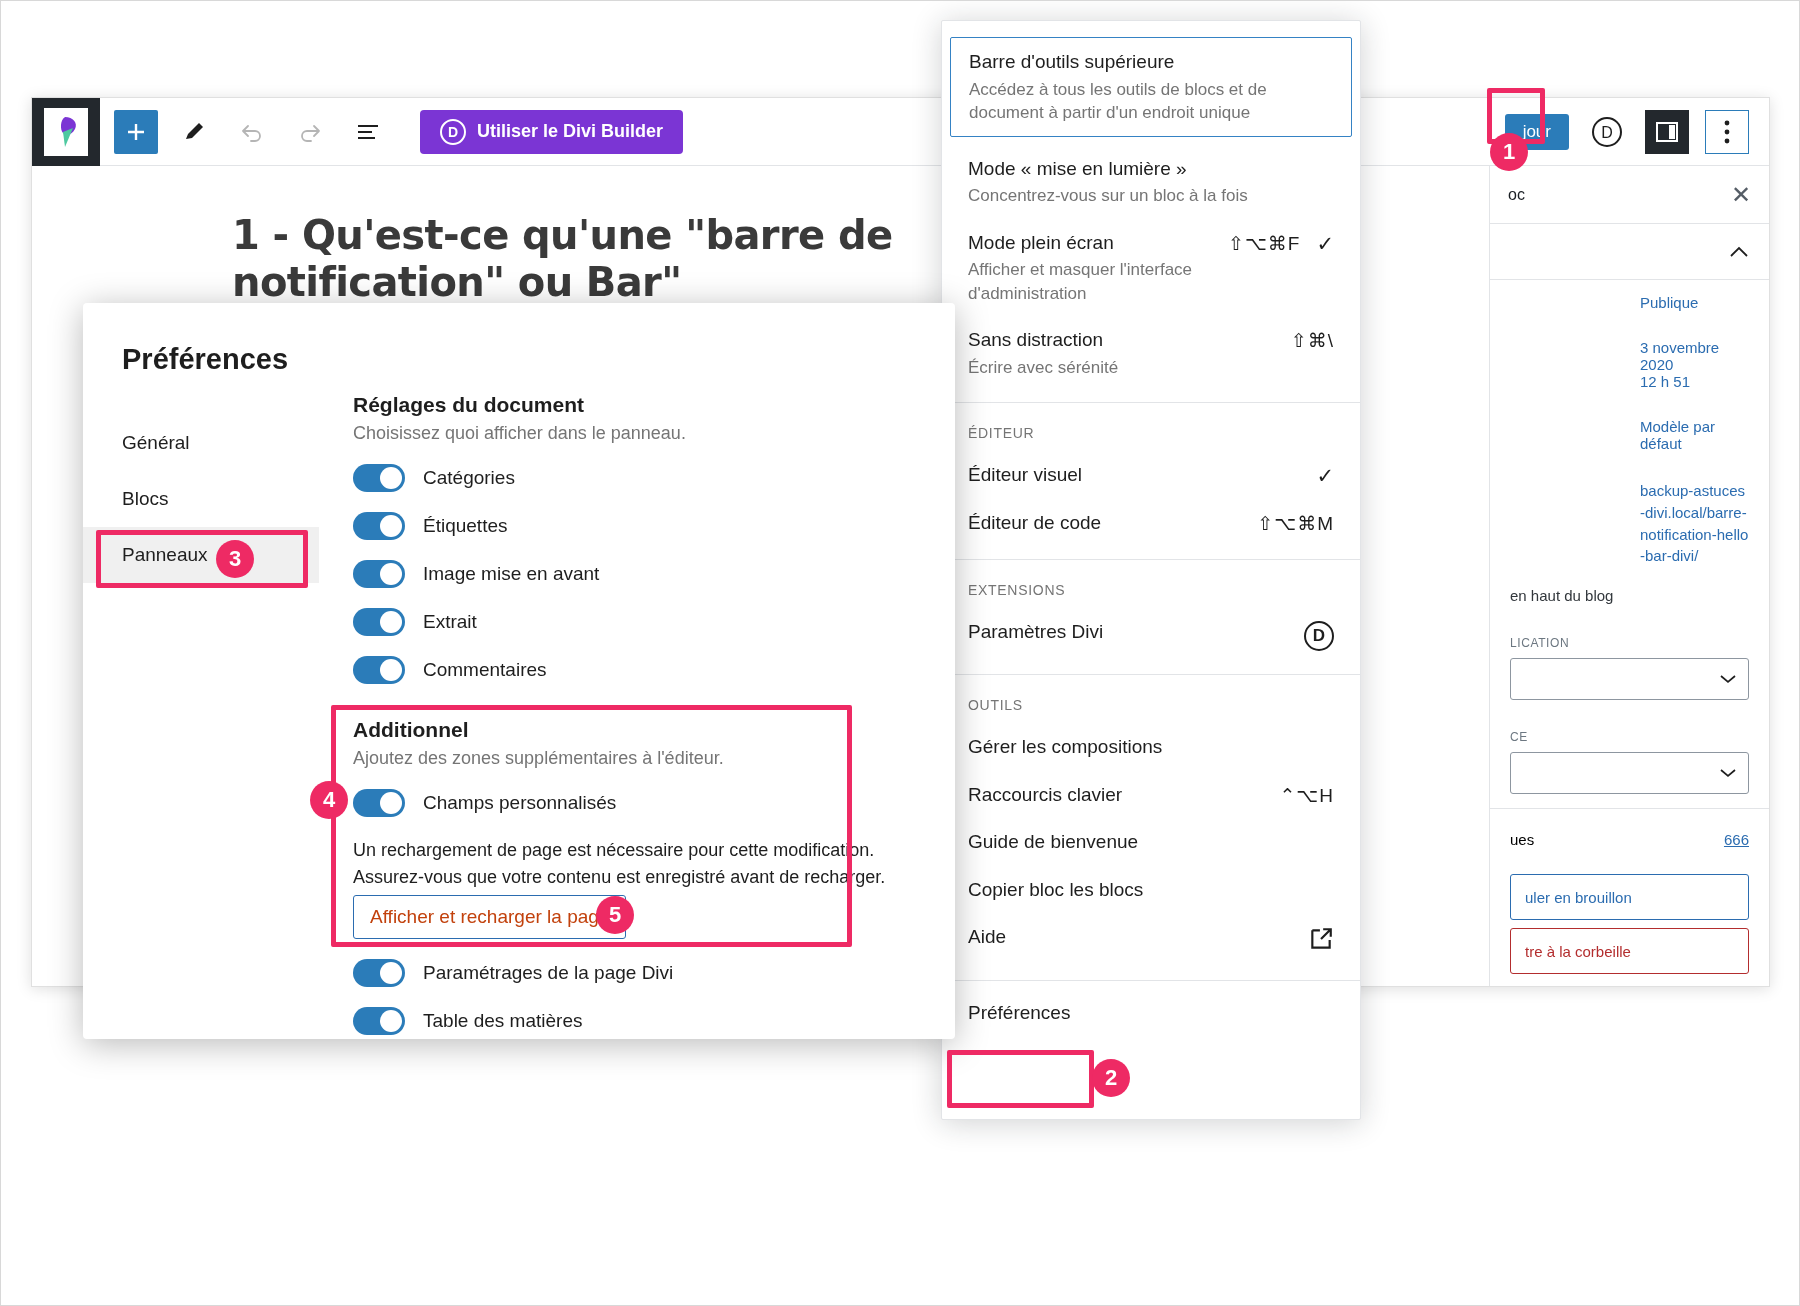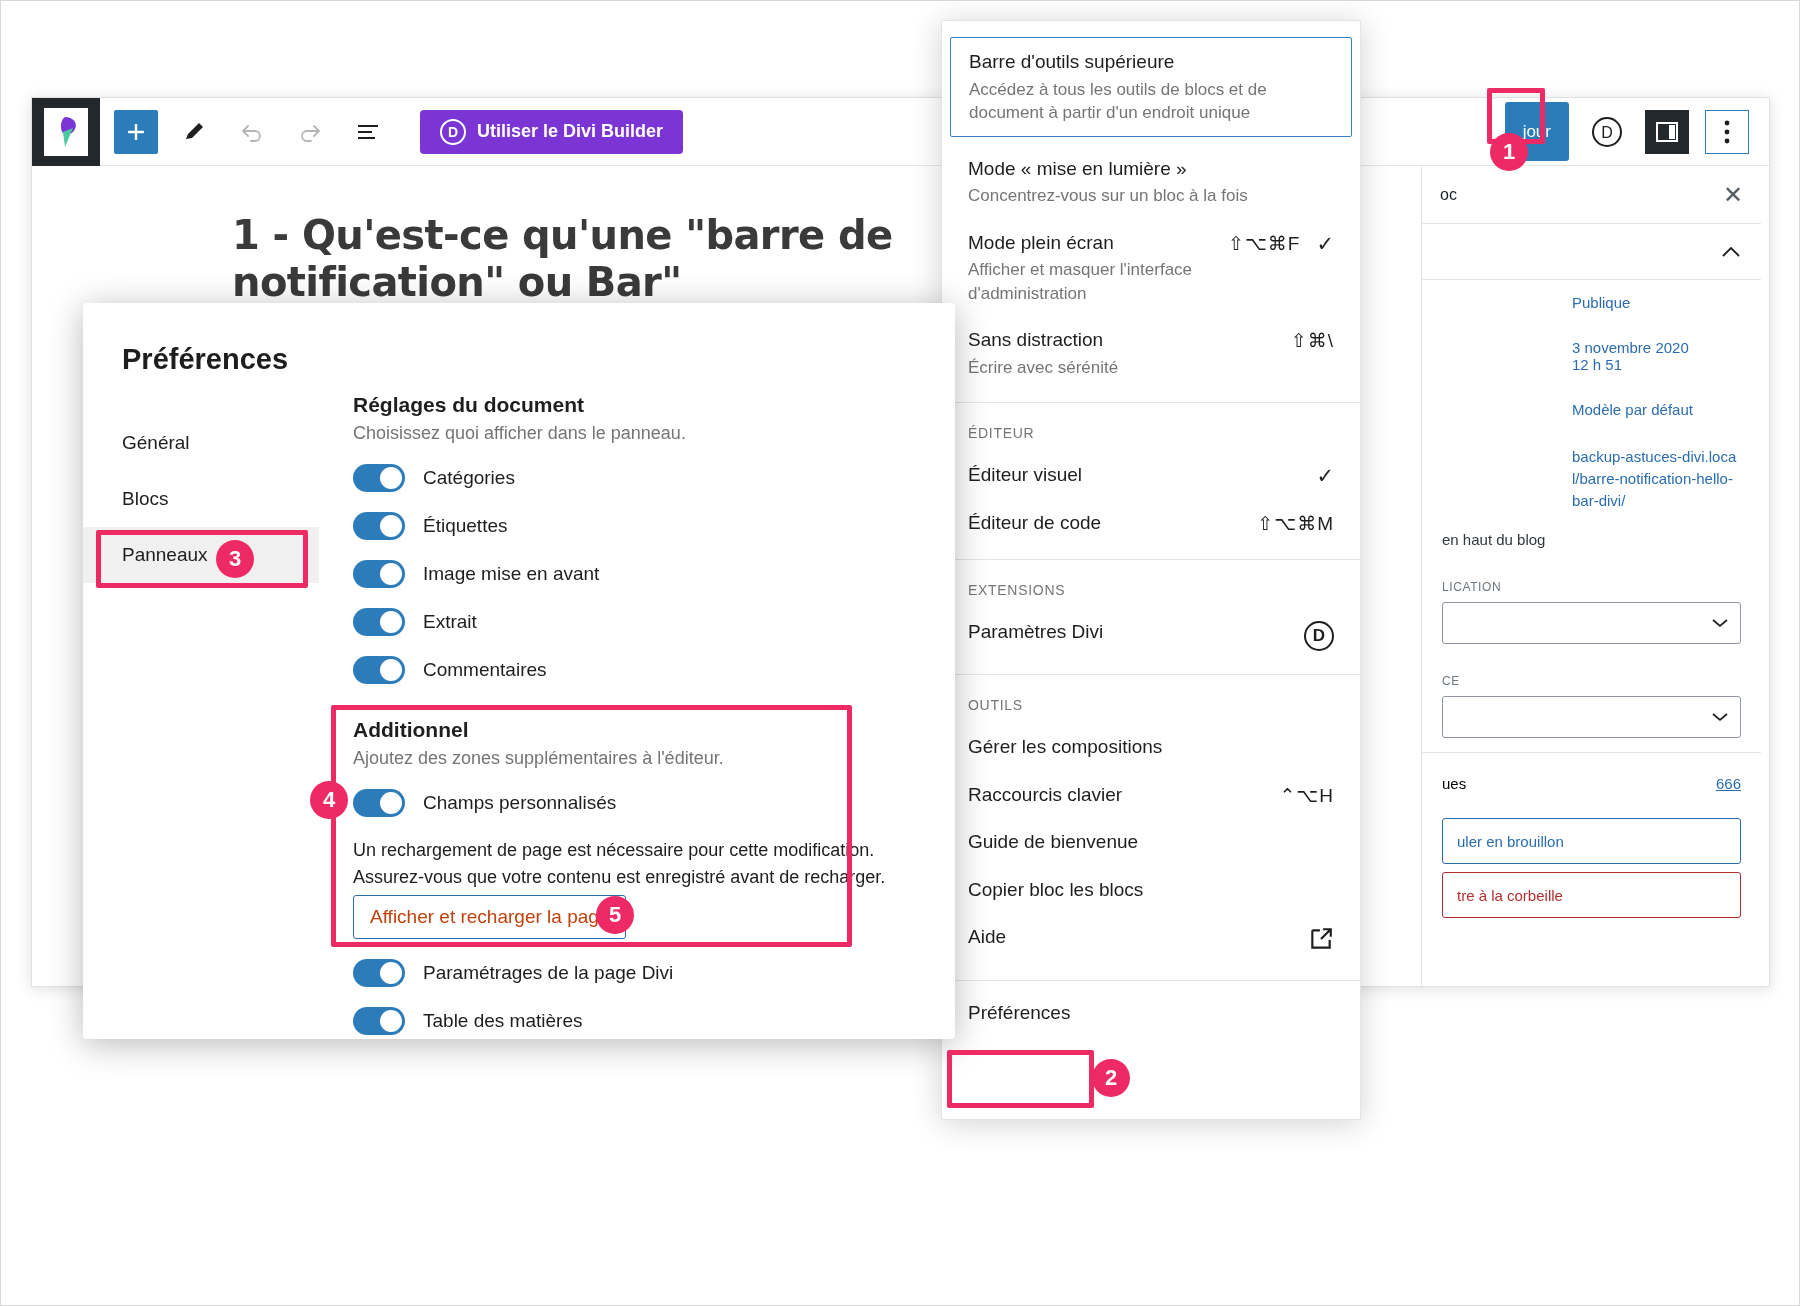--- a/index.html
+++ b/index.html
@@ -65,21 +65,21 @@
   }
   .art-p {
     margin-top: 30px; font-size: 20px; line-height: 1.72; color: #333;
     max-width: 790px;
   }
   .art-p b { font-weight: 700; }
   .art-p i { font-style: italic; }
 
   
   .rsidebar {
-    position: absolute; right: 8px; top: 68px; width: 340px; bottom: 0;
+    position: absolute; right: 0; top: 68px; width: 280px; bottom: 0;
     background: #fff; border-left: 1px solid #e2e4e7;
     font-size: 15px;
   }
   .rs-tabs {
     height: 58px; display:flex; align-items:center; justify-content: space-between;
     padding: 0 18px; border-bottom: 1px solid #e2e4e7;
     color: #191e23;
   }
   .rs-tabs .t { font-size: 16px; }
   .rs-close { font-size: 24px; color:#555d66; cursor:pointer; line-height:1;}
@@ -104,21 +104,21 @@
   .rs-divider { height:1px; background:#e2e4e7; margin: 4px 0; }
   .rs-stat { display:flex; justify-content: space-between; padding: 18px 20px; }
   .rs-stat .n { color:#2b6cb0; text-decoration: underline; }
   .rs-btn {
     margin: 8px 20px; height: 46px; border-radius: 3px; background:#fff;
     display:flex; align-items:center; padding: 0 14px; cursor:pointer;
   }
   .rs-btn.blue { border: 1px solid #2b6cb0; color:#2b6cb0; }
   .rs-btn.red { border: 1px solid #b32d2e; color:#b32d2e; }
   .rs-update {
-    height: 59px; background:#2b7cb9; color:#fff; border-radius:3px;
+    height: 36px; background:#2b7cb9; color:#fff; border-radius:3px;
     display:flex; align-items:center; padding: 0 18px; font-size:17px; cursor:pointer;
   }
   .rs-topbar {
     position:absolute; right:0; top:0; height: 68px; width: 420px;
     display:flex; align-items:center; justify-content:flex-end; gap: 16px;
     padding-right: 20px; background:#fff; border-bottom:1px solid #e2e4e7;
   }
   .icon-sq {
     width: 44px; height: 44px; display:flex; align-items:center; justify-content:center;
     cursor:pointer;

